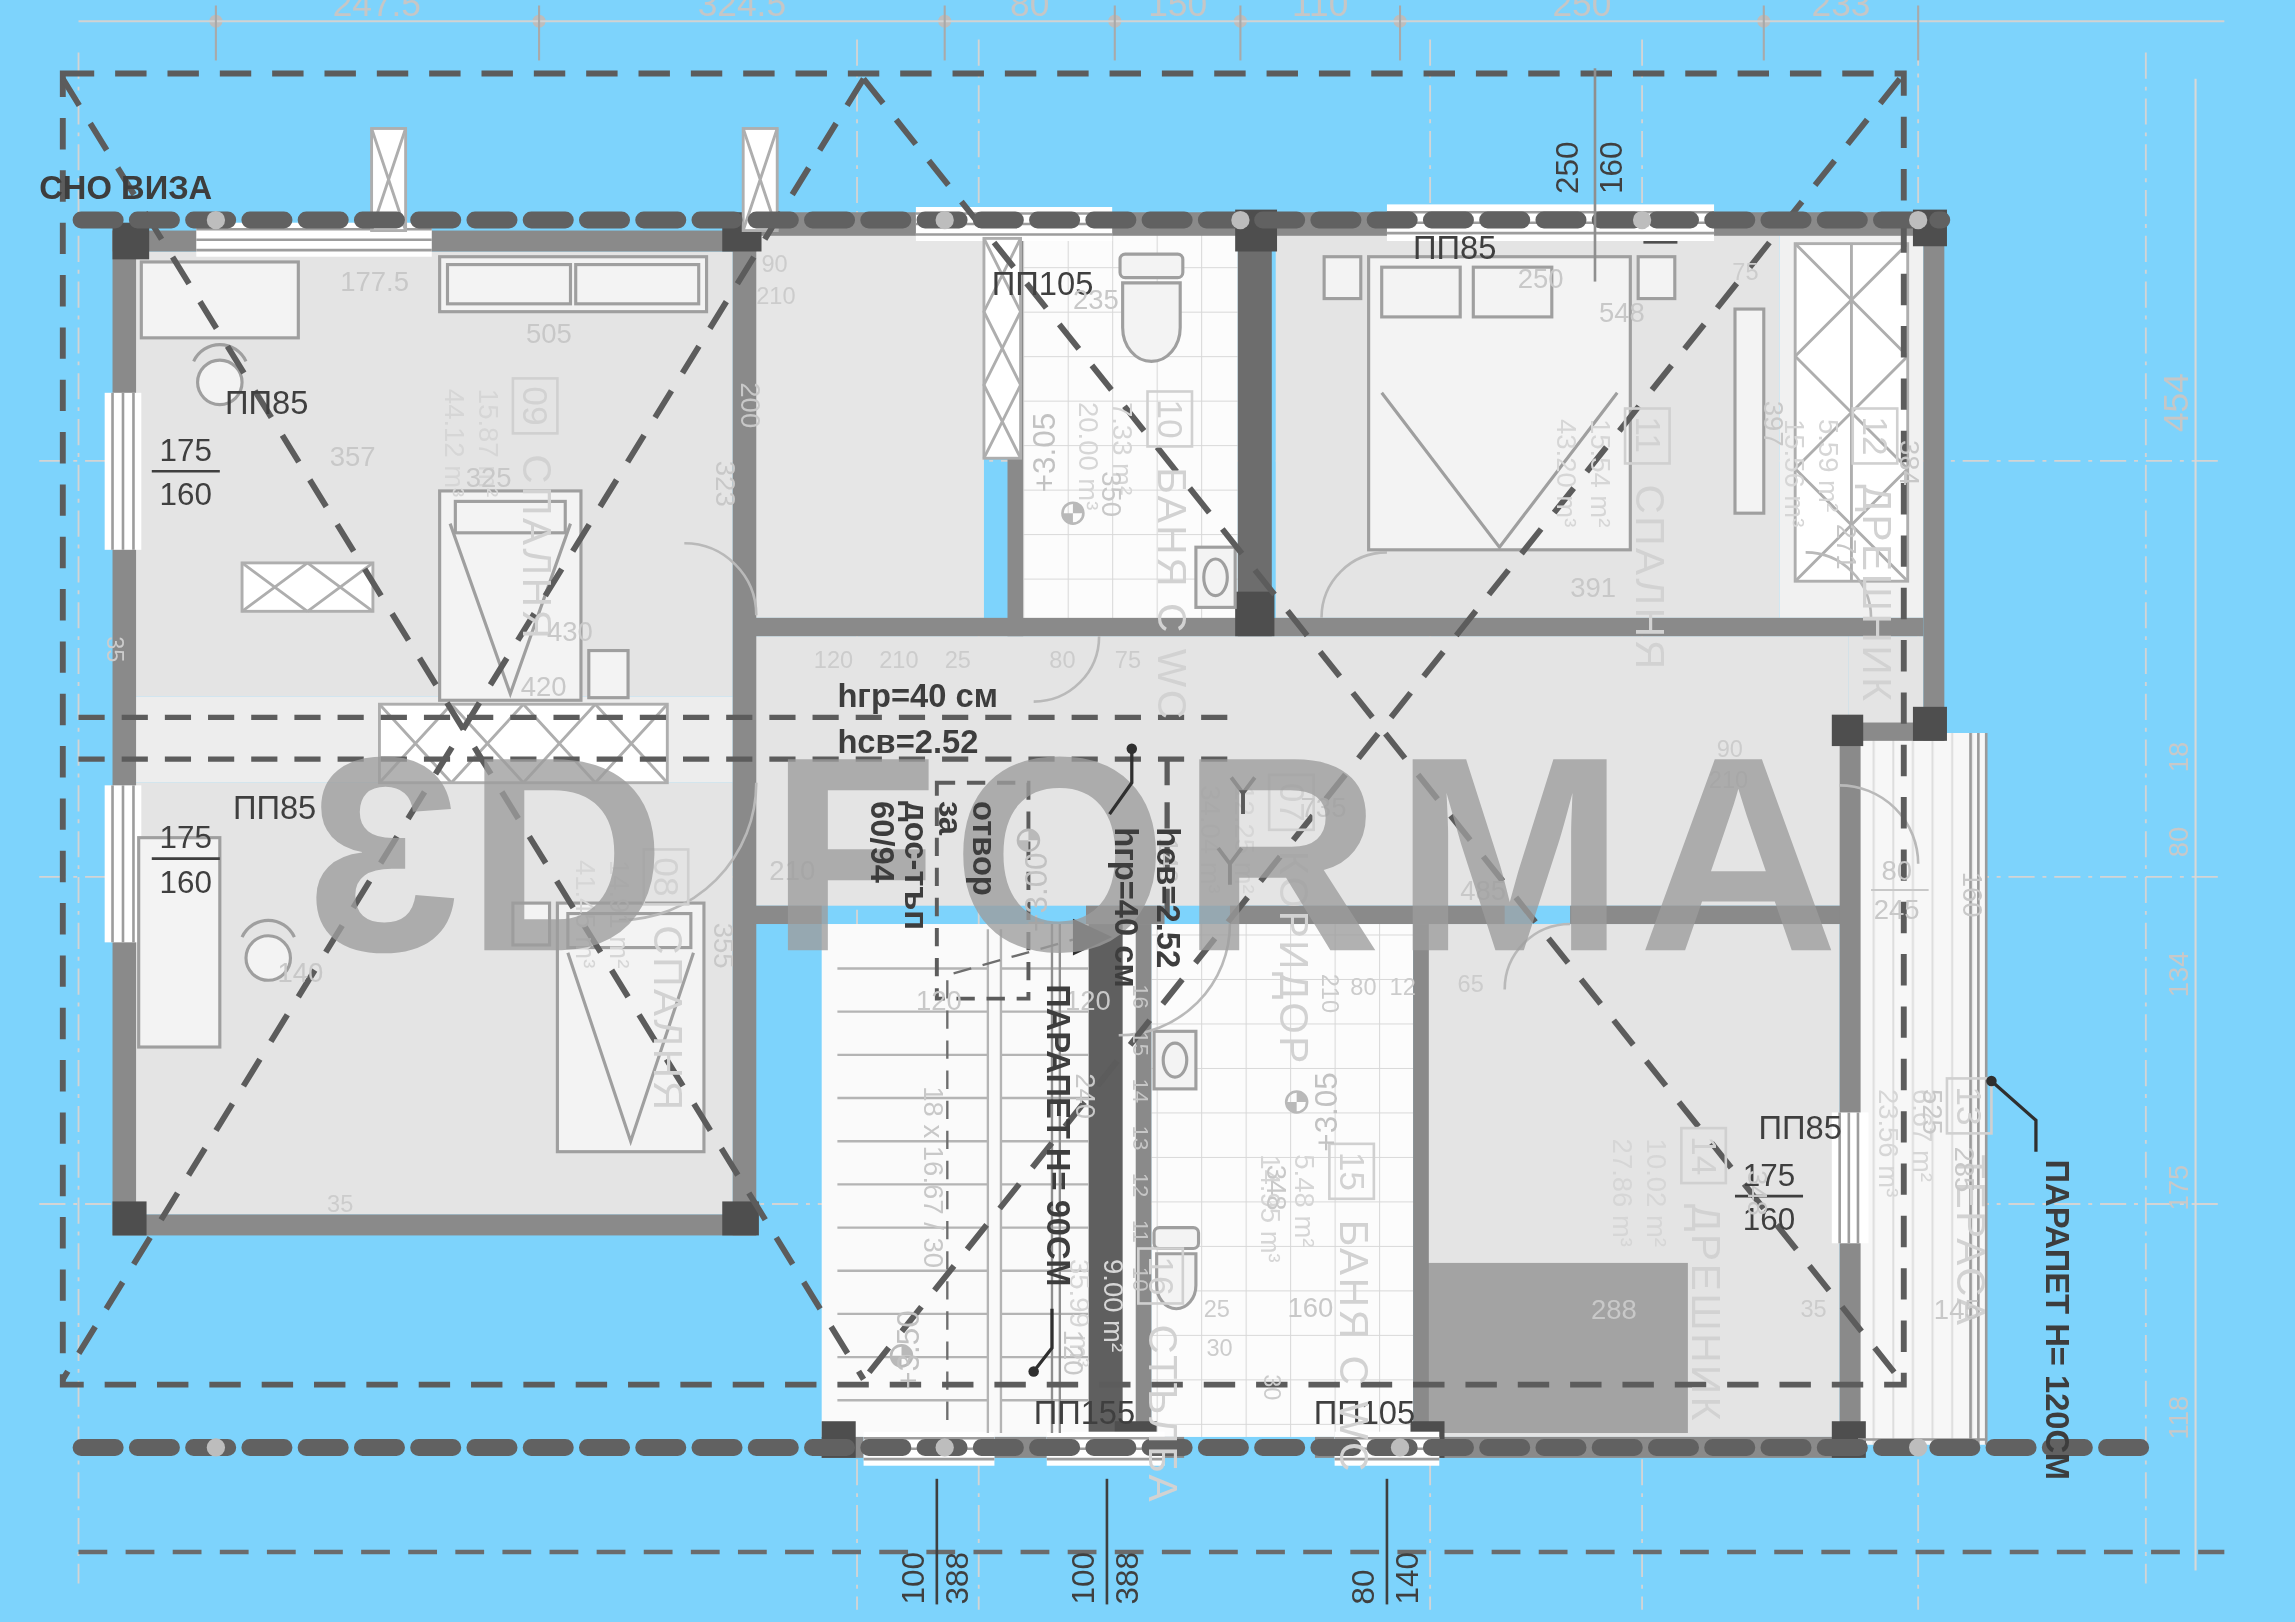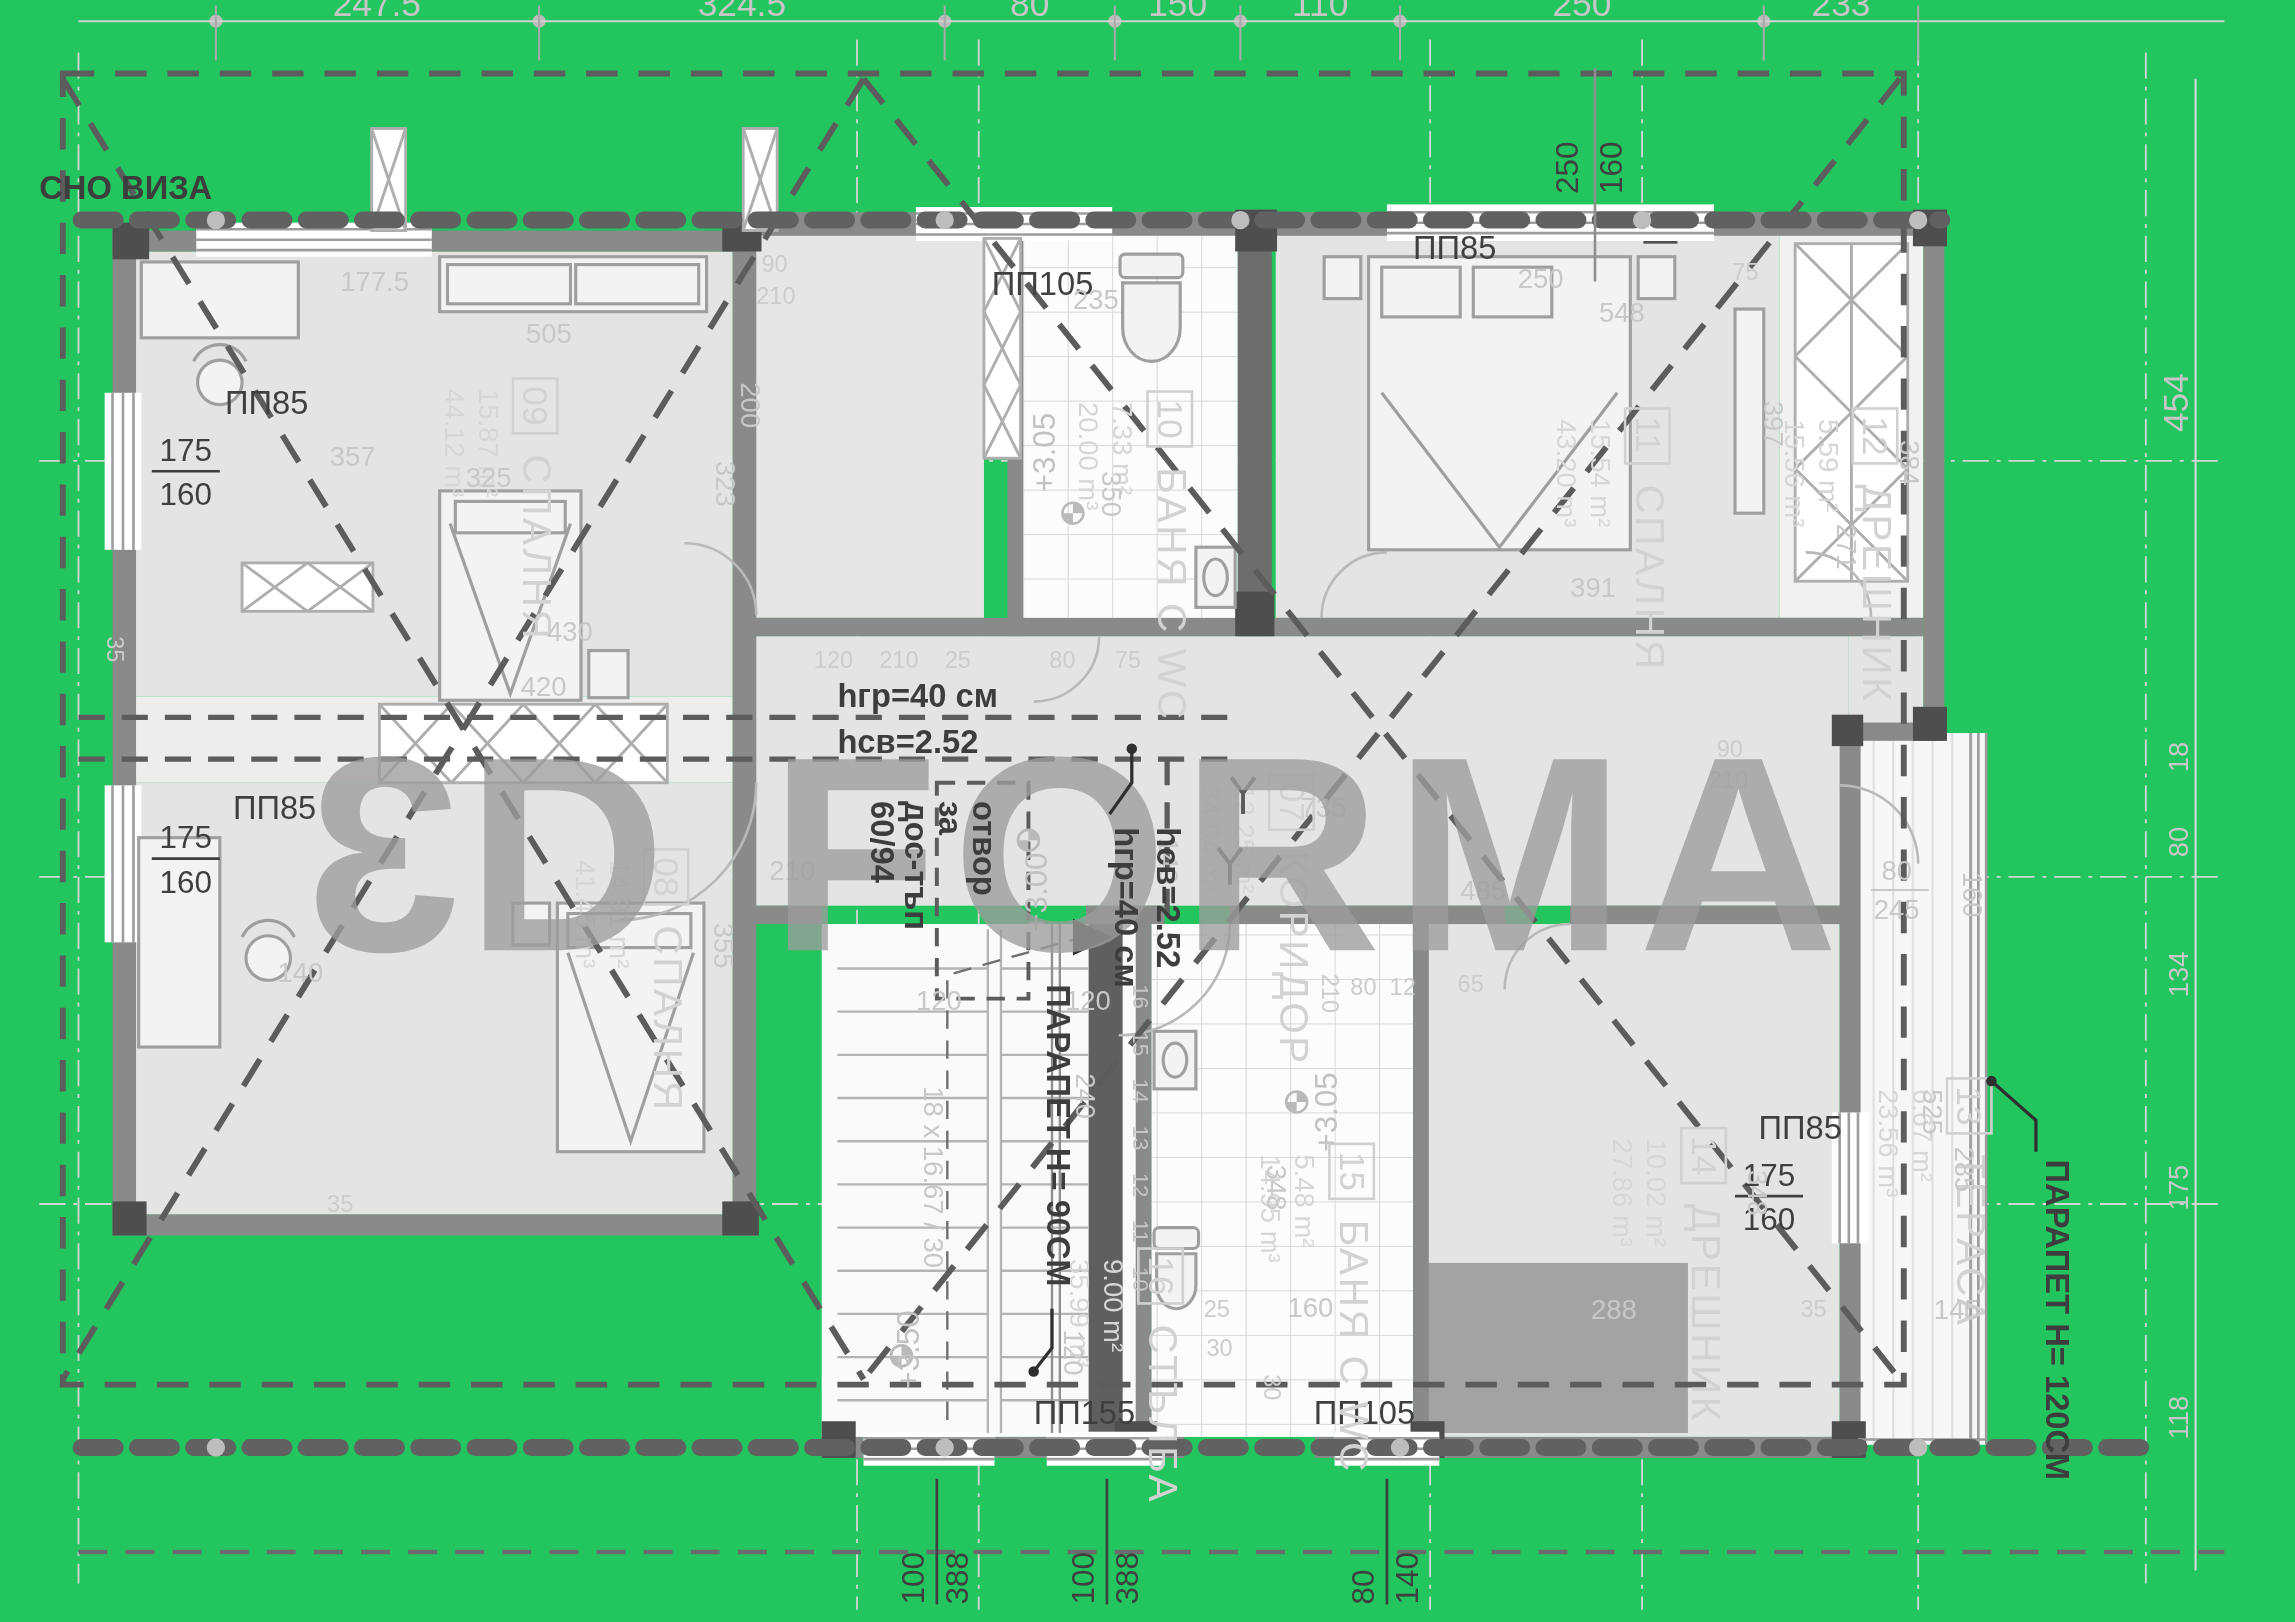--- a/index.html
+++ b/index.html
@@ -1,16 +1,16 @@
 <!DOCTYPE html>
 <html style="font-size:10.5px"><head>
 <meta charset="utf-8">
 <style>
   html,body{margin:0;padding:0;background:#ffffff;}
-  .stage{width:2295px;height:1623px;overflow:hidden;background:#22c55e;}
+  .stage{width:2295px;height:1623px;overflow:hidden;background:#7dd3fc;}
   svg{display:block;}
   text{font-family:"Liberation Sans","DejaVu Sans",sans-serif;}
   .dimL{fill:#c6c6c6;font-size:27px;}
   .dimS{fill:#c8c8c8;font-size:21px;}
   .dimXS{fill:#cccccc;font-size:18px;}
   .roomname{fill:#d2d2d2;font-size:31px;letter-spacing:2px;}
   .roomnum{fill:#d2d2d2;font-size:27px;}
   .roomarea{fill:#d6d6d6;font-size:21px;}
   .dark{fill:#3d3d3d;font-size:25px;font-weight:bold;}
   .tag{fill:#3f3f3f;font-size:25px;}

